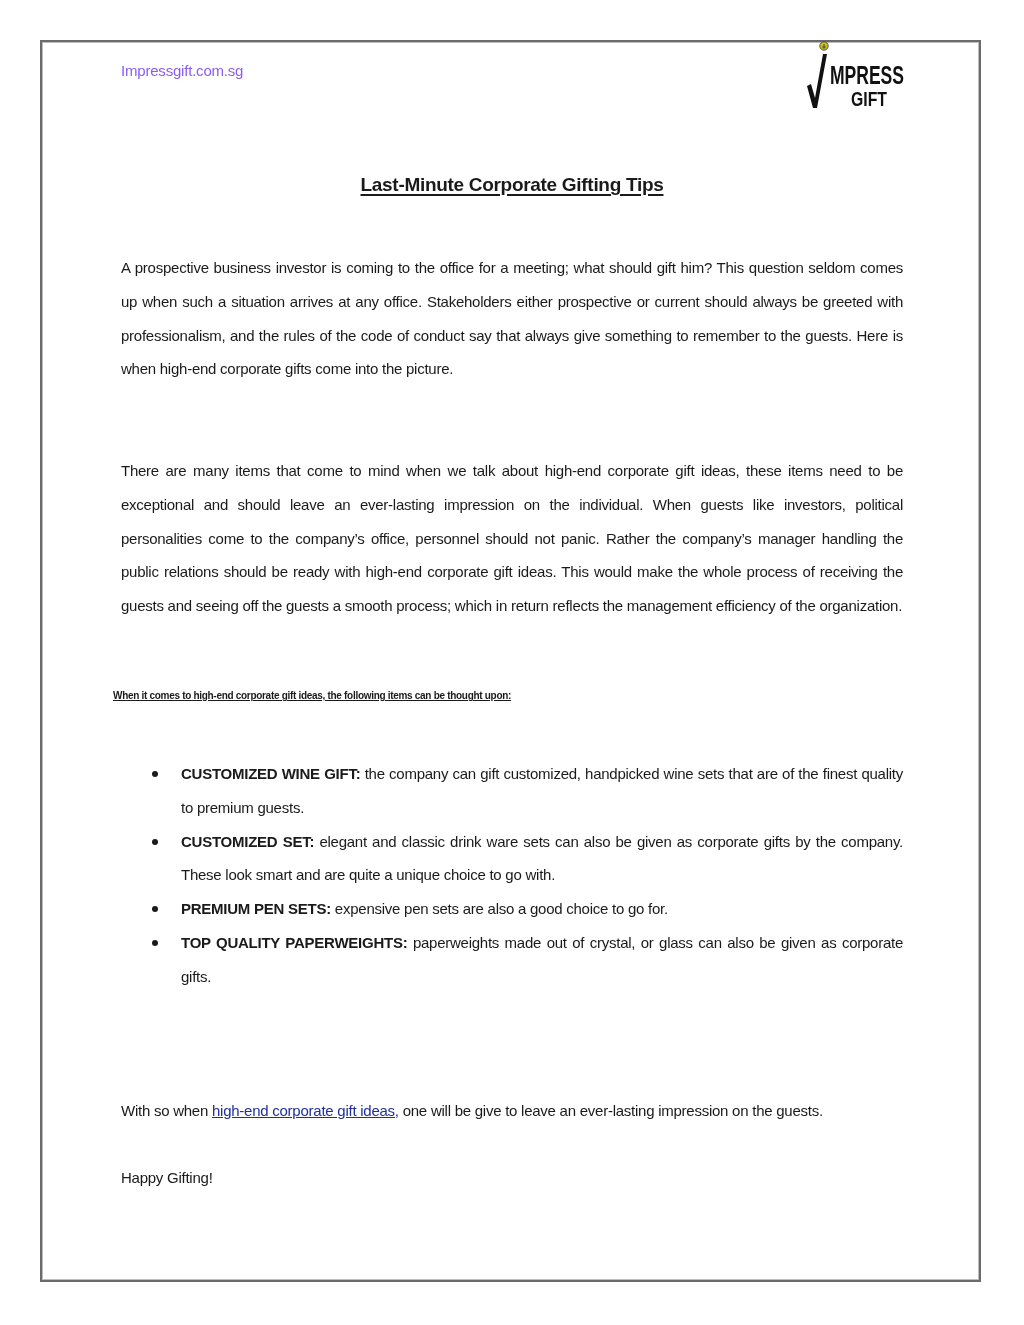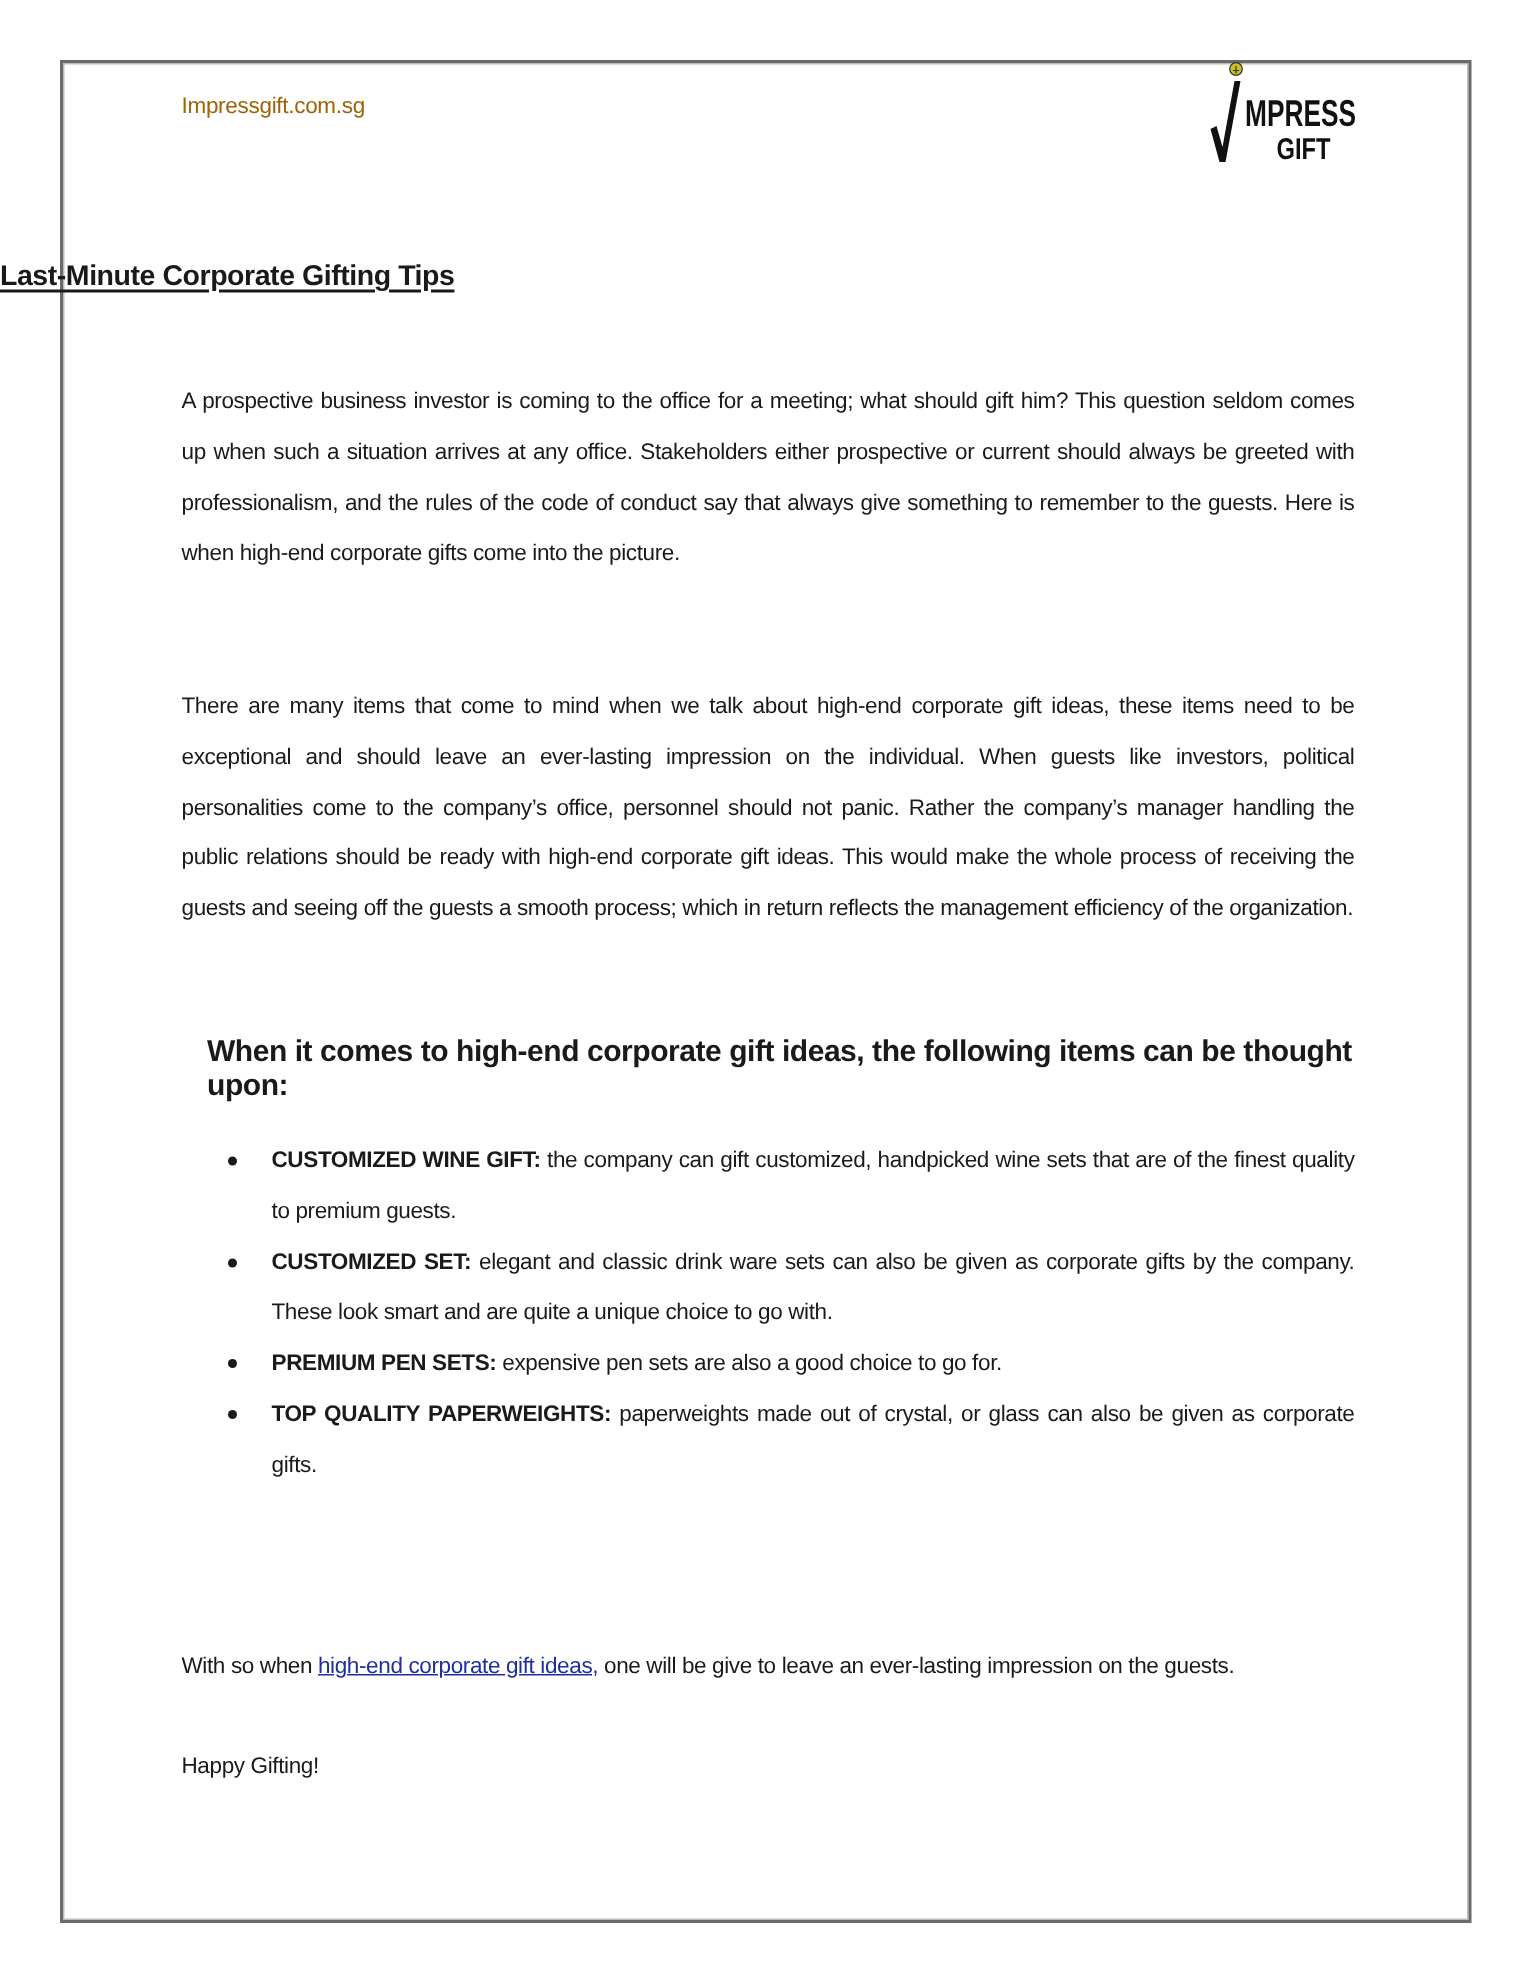--- a/index.html
+++ b/index.html
@@ -24,36 +24,37 @@
     border: 2px solid #6b6b6b;
     box-shadow: inset 0 0 0 1px #bdbdbd;
     box-sizing: border-box;
   }
   .site-url {
     position: absolute;
     left: 121px;
     top: 62px;
     font-size: 15px;
     letter-spacing: -0.2px;
-    color: #a16207;
+    color: #8b5cf6;
   }
   .logo {
     position: absolute;
     left: 804px;
     top: 40px;
     width: 104px;
     height: 72px;
     text-decoration: underline;
   }
   .logo svg { display: block; }
   .title {
     position: absolute;
     left: 0;
     width: 1024px;
     top: 174px;
+    text-align: center;
     font-size: 19px;
     font-weight: bold;
     letter-spacing: -0.3px;
   }
   .title span {
     text-decoration: underline;
     text-underline-offset: 3px;
     text-decoration-thickness: 1.5px;
   }
   .body-text {
@@ -63,26 +64,27 @@
     font-size: 15px;
     line-height: 33.8px;
     text-align: justify;
     letter-spacing: -0.25px;
     word-spacing: 0px;
   }
   .p1 { top: 251px; }
   .p2 { top: 454px; }
   .lead {
     position: absolute;
-    left: 138px;
+    left: 113px;
     top: 690px;
     width: 782px;
-    font-size: 20px;
+    font-size: 10px;
     font-weight: bold;
     letter-spacing: -0.3px;
+    text-decoration: underline;
   }
   .gift-list {
     position: absolute;
     left: 121px;
     top: 757px;
     width: 782px;
     margin: 0;
     padding: 0;
     list-style: none;
   }

